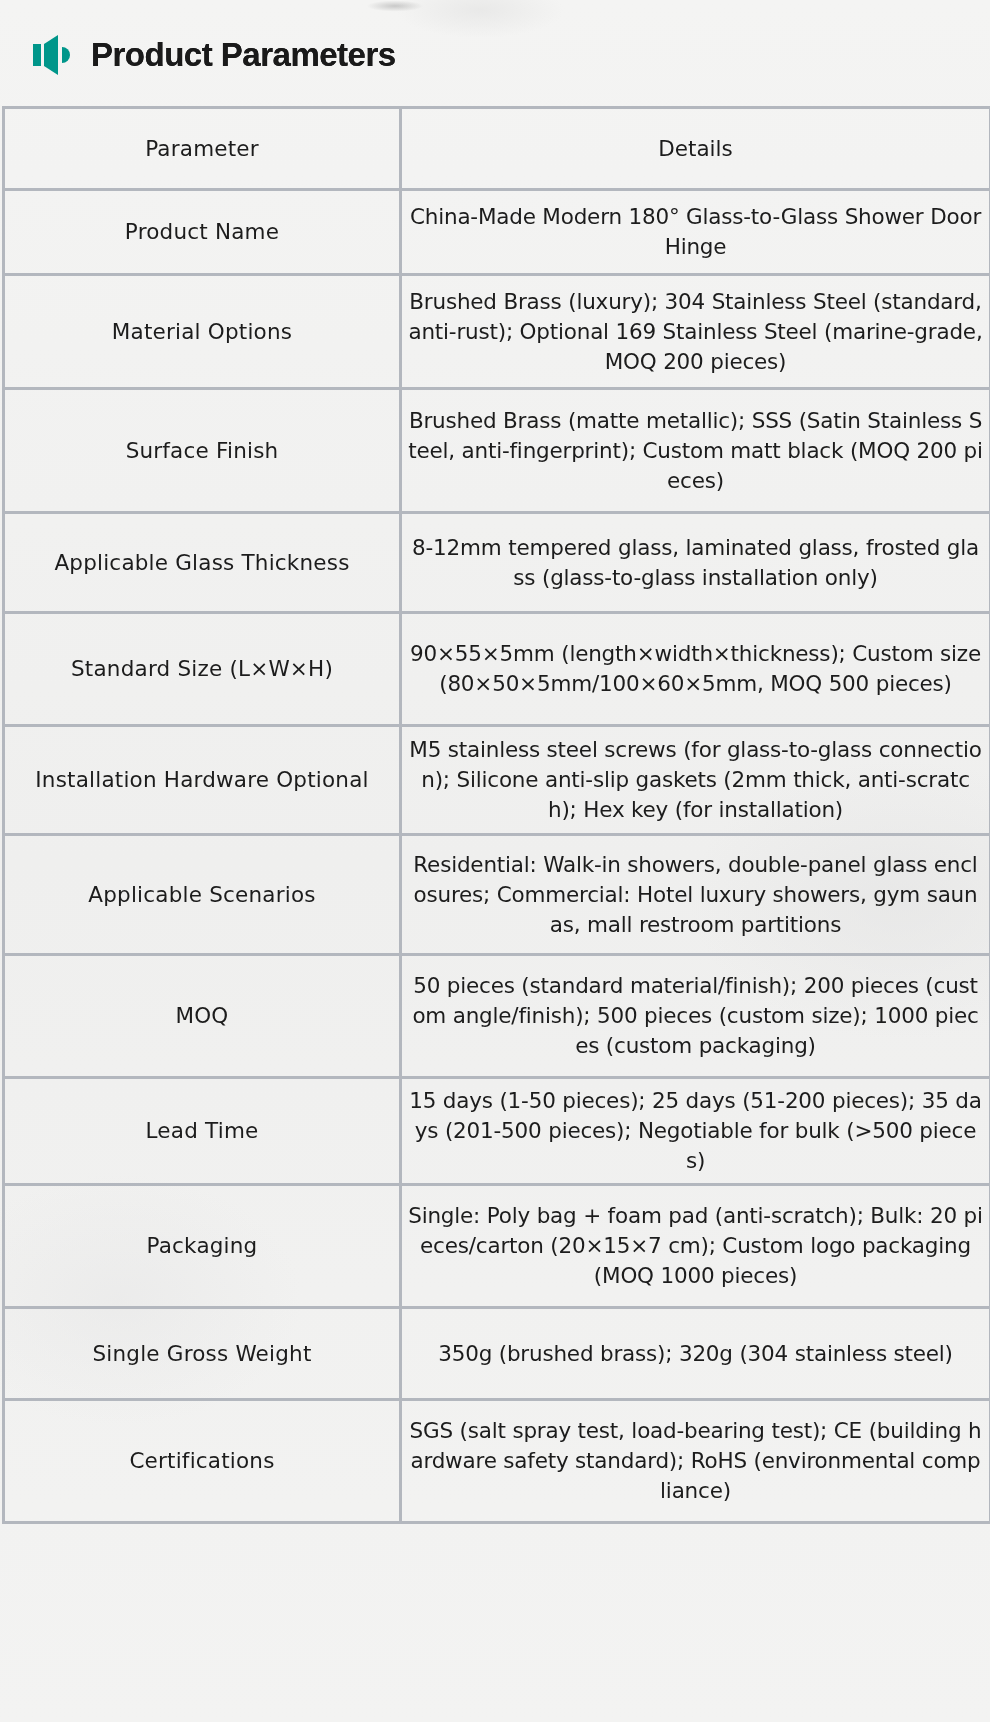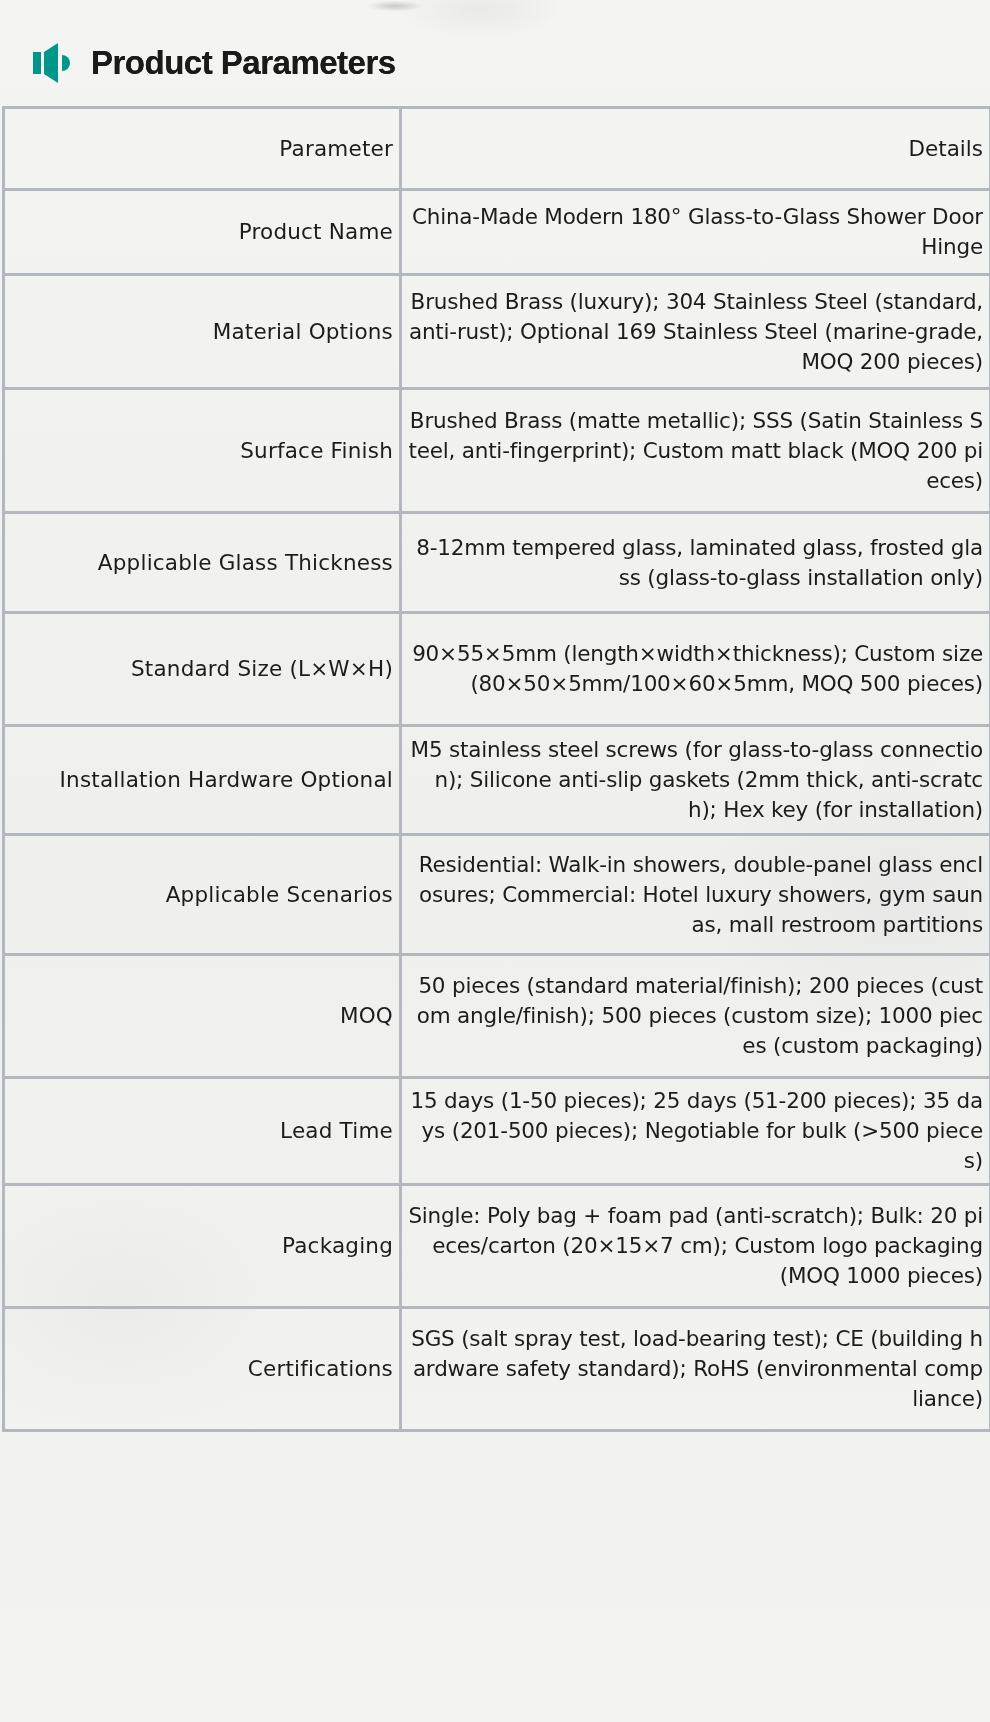--- a/index.html
+++ b/index.html
@@ -17,21 +17,21 @@
         radial-gradient(ellipse 120px 40px at 480px 10px, rgba(200,200,200,0.25), rgba(200,200,200,0) 70%),
         radial-gradient(ellipse 300px 200px at 900px 900px, rgba(225,225,225,0.5), rgba(225,225,225,0) 70%),
         radial-gradient(ellipse 260px 180px at 120px 1300px, rgba(230,230,230,0.5), rgba(230,230,230,0) 70%),
         linear-gradient(180deg, #f4f4f3 0%, #efefee 50%, #f3f3f2 100%);
       font-family: "DejaVu Sans", "Liberation Sans", sans-serif;
       color: #1c1c1c;
     }
     .header {
       position: absolute;
       left: 33px;
-      top: 40px;
+      top: 32px;
       height: 46px;
       display: flex;
       align-items: center;
     }
     .header-icon {
       width: 38px;
       height: 44px;
       display: block;
     }
     .header-title {
@@ -47,21 +47,21 @@
     .params-table {
       position: absolute;
       left: 2px;
       top: 106px;
       width: 987px;
       border-collapse: collapse;
       table-layout: fixed;
     }
     .params-table td, .params-table th {
       border: 3px solid #b3b7be;
-      text-align: right;
+      text-align: center;
       vertical-align: middle;
       font-weight: normal;
       font-size: 21.5px;
       line-height: 30px;
       color: #1c1c1c;
       padding: 0 6px;
       box-sizing: border-box;
     }
     .params-table col.c1 { width: 397px; }
     .params-table col.c2 { width: 590px; }
@@ -132,18 +132,22 @@
       <td class="param-detail">50 pieces (standard material/finish); 200 pieces (custom angle/finish); 500 pieces (custom size); 1000 pieces (custom packaging)</td>
     </tr>
     <tr style="height:107px">
       <td class="param-name">Lead Time</td>
       <td class="param-detail">15 days (1-50 pieces); 25 days (51-200 pieces); 35 days (201-500 pieces); Negotiable for bulk (&gt;500 pieces)</td>
     </tr>
     <tr style="height:123px">
       <td class="param-name">Packaging</td>
       <td class="param-detail">Single: Poly bag + foam pad (anti-scratch); Bulk: 20 pieces/carton (20×15×7 cm); Custom logo packaging (MOQ 1000 pieces)</td>
     </tr>
+    <tr style="height:92px">
+      <td class="param-name">Single Gross Weight</td>
+      <td class="param-detail">350g (brushed brass); 320g (304 stainless steel)</td>
+    </tr>
     <tr style="height:123px">
       <td class="param-name">Certifications</td>
       <td class="param-detail">SGS (salt spray test, load-bearing test); CE (building hardware safety standard); RoHS (environmental compliance)</td>
     </tr>
   </tbody>
 </table>
 
 </body></html>

